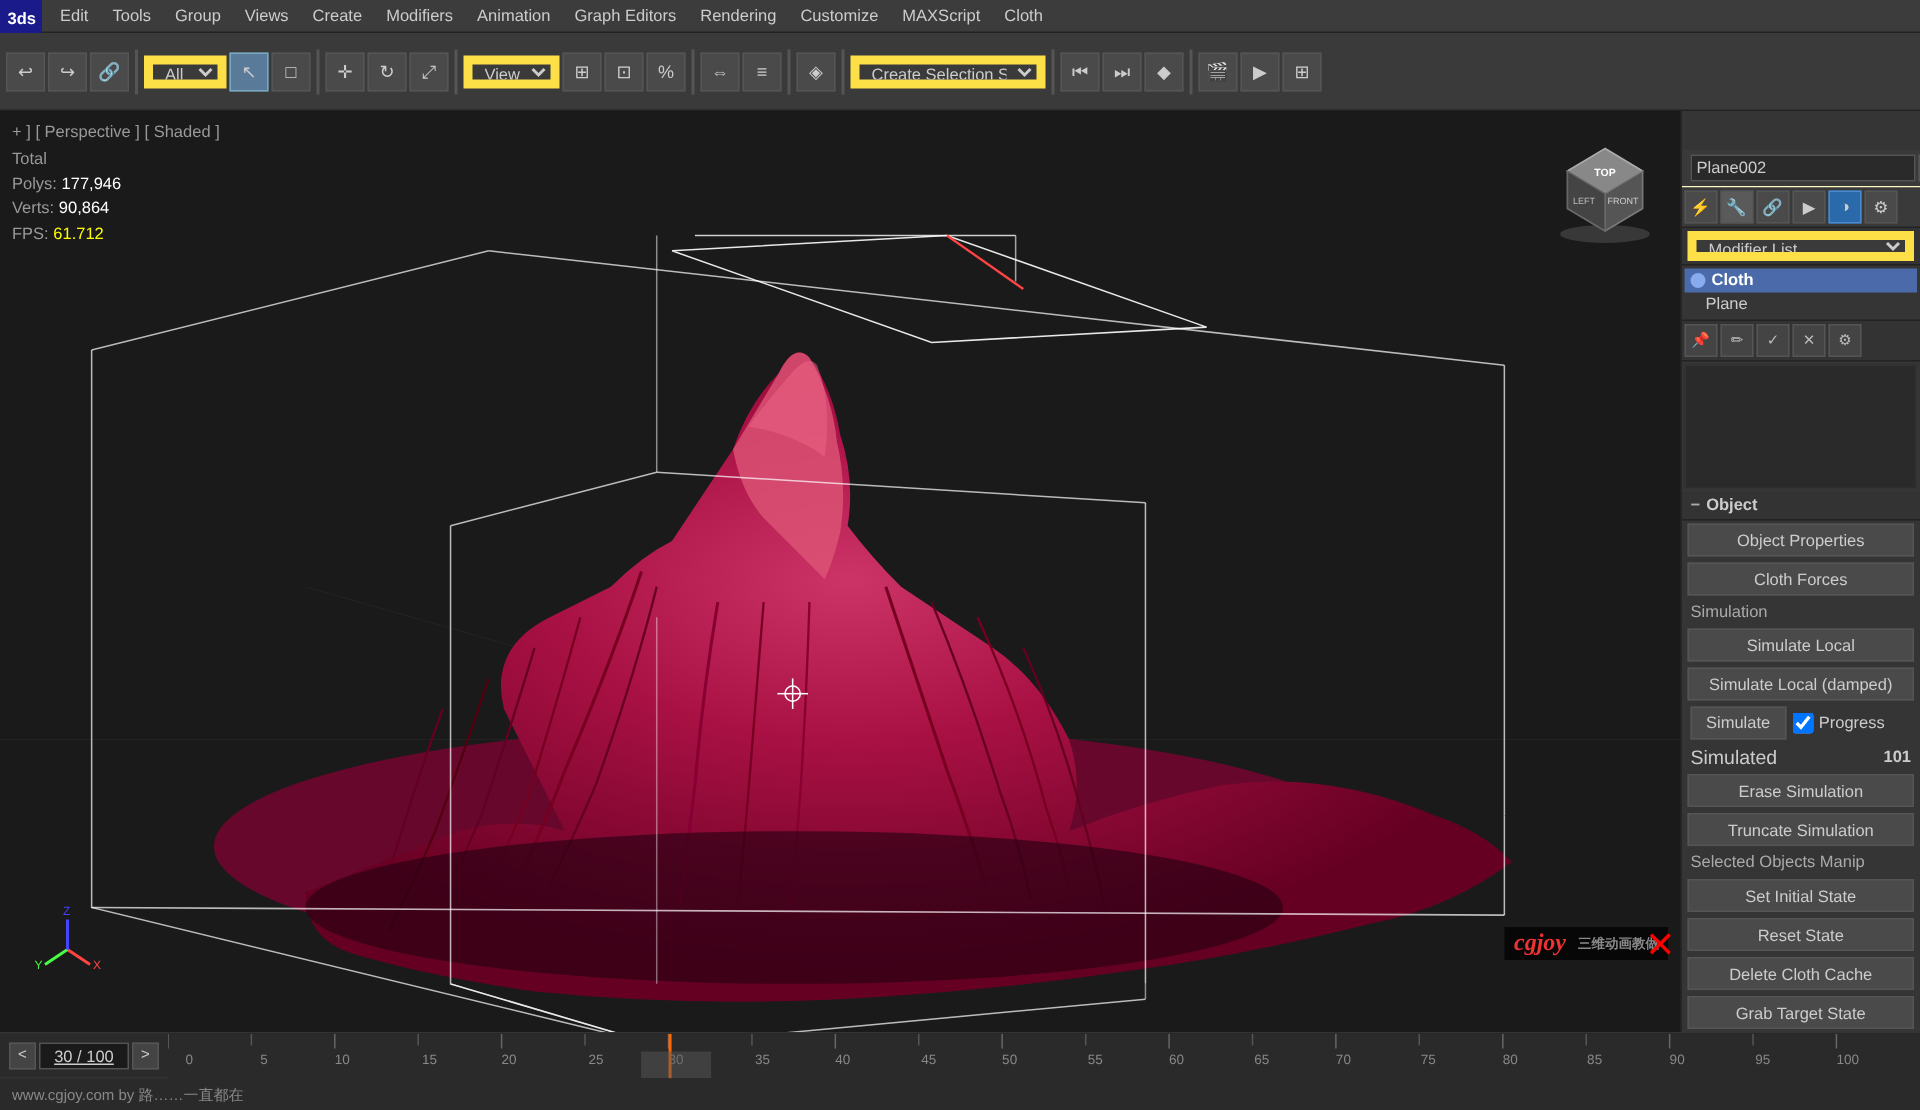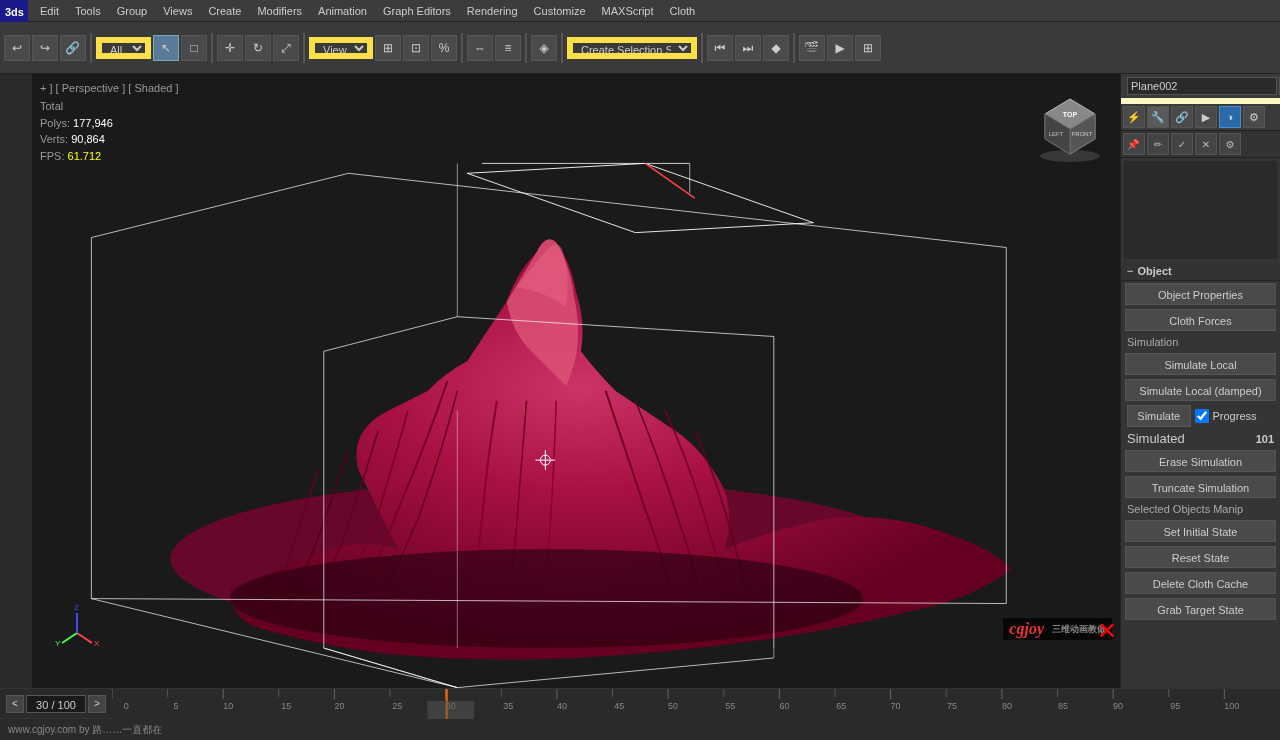--- a/index.html
+++ b/index.html
@@ -48,21 +48,20 @@
       display: flex;
       height: calc(740px - 22px - 52px - 30px - 22px);
     }
 
     
     #viewport {
       flex: 1;
       background: #1a1a1a;
       position: relative;
       overflow: hidden;
-      margin-left: 32px;
     }
     #viewport-label {
       position: absolute; top: 8px; left: 8px; color: #999; font-size: 11px; z-index: 2;
     }
     #viewport-stats {
       position: absolute; top: 24px; left: 8px; color: #fff; font-size: 11px; z-index: 2; line-height: 1.5;
     }
     .stat-label { color: #999; }
     .stat-value { color: #fff; }
     .fps-value { color: #ff0; }
@@ -85,24 +84,25 @@
       background: #353535;
       border-left: 1px solid #222;
       display: flex;
       flex-direction: column;
       overflow-y: auto;
     }
 
     
     #obj-name-bar {
       background: #3a3a3a;
-      border-bottom: 6px solid #fef9c3;
+      border-bottom: 1px solid #fef9c3;
       padding: 3px 6px;
       display: flex;
       align-items: center;
+      margin-top: 26px;
     }
     #obj-name-input {
       flex: 1; background: #2a2a2a; border: 1px solid #555; color: #ccc; font-size: 11px; height: 18px; padding: 0 3px;
     }
 
     
     #panel-icons {
       display: flex;
       background: #3a3a3a;
       border-bottom: 1px solid #222;
@@ -178,21 +178,21 @@
       background: #2a2a2a;
       border-top: 1px solid #333;
       display: flex;
       align-items: center;
       position: relative;
     }
     #timeline-nav {
       display: flex; align-items: center; gap: 2px; padding: 0 6px;
     }
     .tl-btn { width: 18px; height: 18px; background: #444; border: 1px solid #555; color: #ccc; font-size: 10px; cursor: pointer; display: flex; align-items: center; justify-content: center; }
-    #frame-display { background: #1a1a1a; border: 1px solid #555; color: #ccc; font-size: 11px; padding: 0 4px; height: 18px; line-height: 18px; min-width: 60px; text-align: center; }
+    #frame-display { background: #1a1a1a; border: 1px solid #555; color: #ccc; font-size: 11px; padding: 0 4px; height: 18px; line-height: 18px; min-width: 60px; text-align: center; text-decoration: underline; }
     #timeline-track {
       flex: 1; height: 30px; background: #222; position: relative; overflow: hidden;
     }
 
     
     #status-bar {
       height: 22px; background: #2a2a2a; border-top: 1px solid #333;
       display: flex; align-items: center; padding: 0 8px;
       font-size: 10px; color: #888;
     }
@@ -452,20 +452,36 @@
 
     <div id="panel-icons">
       <div class="panel-icon">⚡</div>
       <div class="panel-icon" style="background:#5a5a5a;">🔧</div>
       <div class="panel-icon">🔗</div>
       <div class="panel-icon">▶</div>
       <div class="panel-icon active">◑</div>
       <div class="panel-icon">⚙</div>
     </div>
 
+    <div id="modifier-list-section">
+      <div style="padding:2px 4px; background:#333; border-bottom:1px solid #222;">
+        <select class="toolbar-select" style="width:100%; height:20px;">
+          <option>Modifier List</option>
+        </select>
+      </div>
+
+      <div style="display:flex; align-items:center; background:#4a6aaa; padding:2px 4px; margin:2px 2px 0 2px;">
+        <div style="width:10px; height:10px; background:#88aaee; border-radius:50%; margin-right:4px;"></div>
+        <span style="color:#fff; font-size:11px; font-weight:bold;">Cloth</span>
+      </div>
+
+      <div style="display:flex; align-items:center; padding:2px 14px; margin:0 2px 2px 2px;">
+        <span style="color:#ccc; font-size:11px;">Plane</span>
+      </div>
+    </div>
 
     <div id="modifier-icon-row">
       <div class="mod-icon">📌</div>
       <div class="mod-icon">✏</div>
       <div class="mod-icon">✓</div>
       <div class="mod-icon">✕</div>
       <div class="mod-icon">⚙</div>
     </div>
 
     <div id="modifier-stack"></div>

